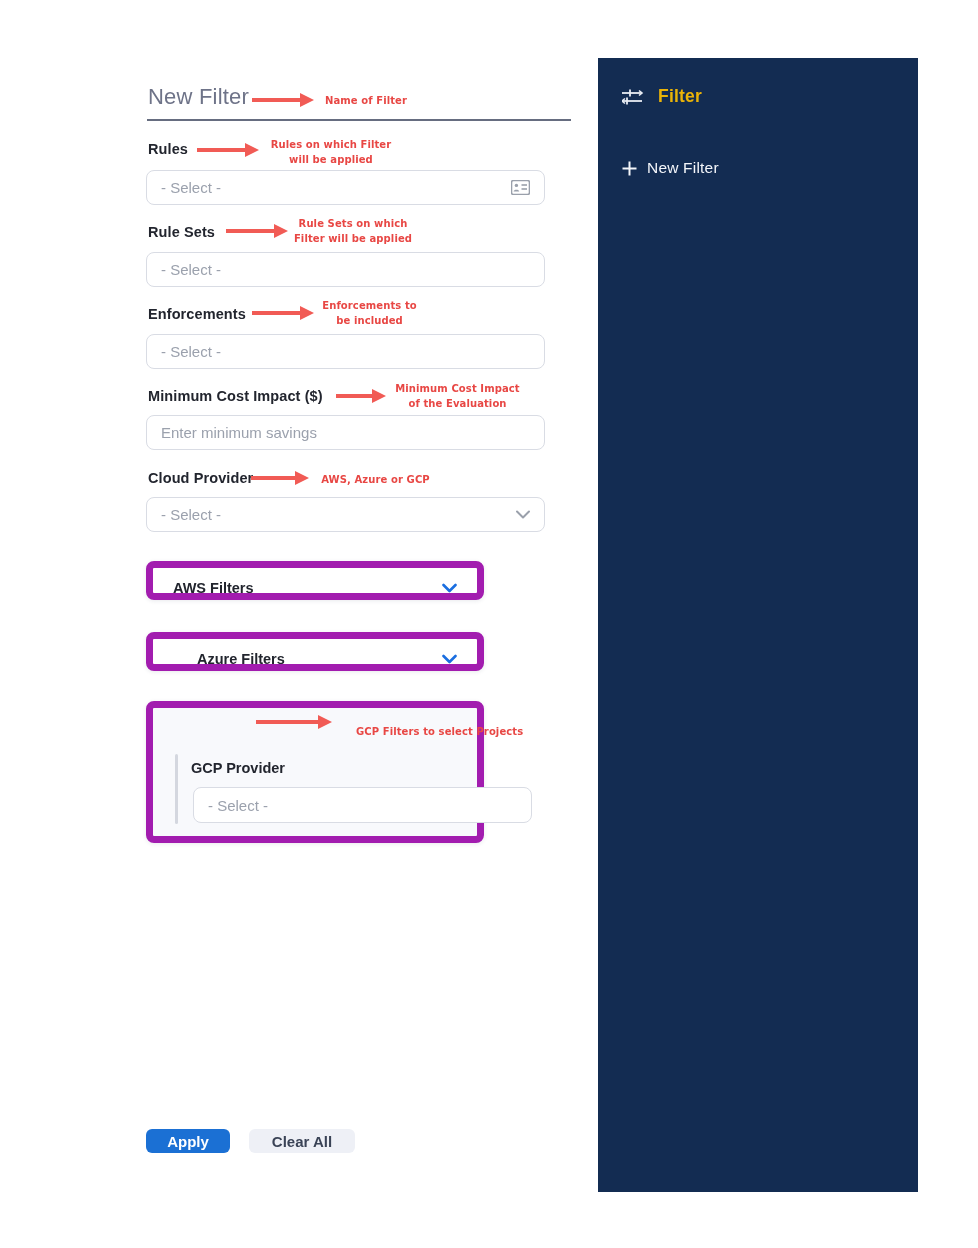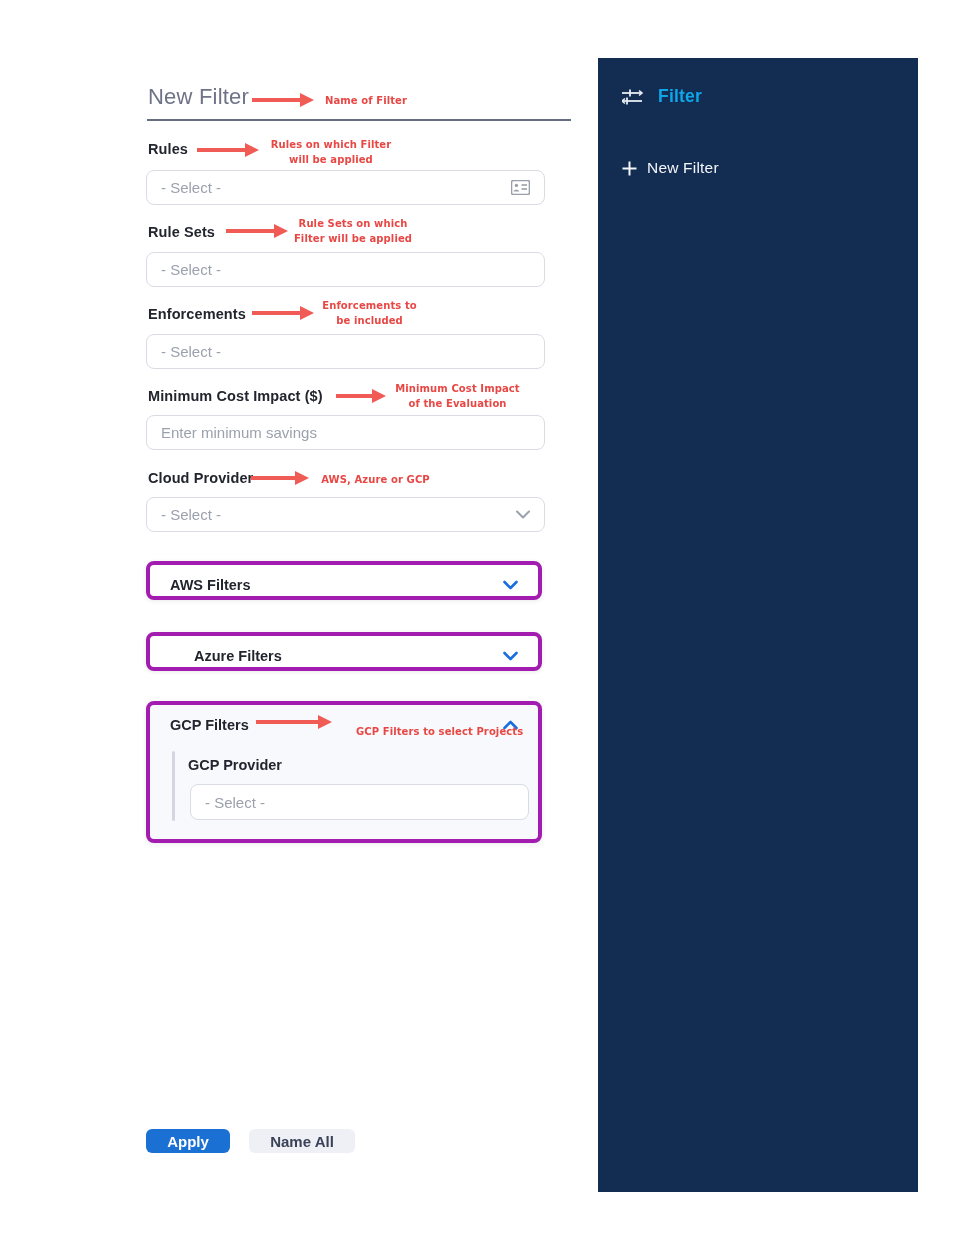--- a/index.html
+++ b/index.html
@@ -50,22 +50,22 @@
   .annotation {
     position: absolute;
     color: #e84744; font-weight: 700; font-size: 10px;
     line-height: 15px; text-align: center;
     letter-spacing: 0.1px;
     font-family: "DejaVu Sans", sans-serif;
   }
   .arrow { position: absolute; }
   
   .card {
-    position: absolute; left: 146px; width: 396px;
-    background: #ffffff; border: 4px solid #a21caf; border-radius: 8px;
+    position: absolute; left: 146px; width: 338px;
+    background: #ffffff; border: 7px solid #a21caf; border-radius: 8px;
     box-shadow: 0 1px 4px rgba(40,50,80,0.10);
   }
   .card-header {
     height: 39px; display: flex; align-items: center;
     padding: 0 20px; cursor: pointer;
   }
   .card-title {
     font-size: 14.5px; font-weight: 700; color: #22252e; flex: 1;
   }
   .card.gcp { background: #f8f9fc; }
@@ -97,21 +97,21 @@
   .sidebar {
     position: absolute; left: 598px; top: 58px;
     width: 320px; height: 1134px;
     background: #132c52;
   }
   .sidebar-header {
     display: flex; align-items: center; gap: 14px;
     padding: 28px 24px 0 24px;
   }
   .sidebar-title {
-    font-size: 17.5px; font-weight: 700; color: #0ea5e9;
+    font-size: 17.5px; font-weight: 700; color: #eab308;
     letter-spacing: 0.2px;
   }
   .sidebar-newfilter {
     display: flex; align-items: center; gap: 10px;
     margin: 46px 0 0 0; padding: 6px 24px;
     cursor: pointer;
   }
   .sidebar-newfilter-label {
     font-size: 15.5px; color: #f4f6fa; letter-spacing: 0.2px;
   }
@@ -222,44 +222,35 @@
       <span class="card-title">Azure Filters</span>
       <span class="icon">
         <svg width="15" height="10" viewBox="0 0 15 10">
           <polyline points="1.5,2 7.5,8 13.5,2" fill="none" stroke="#1a6ee0" stroke-width="2.6" stroke-linecap="round" stroke-linejoin="round"></polyline>
         </svg>
       </span>
     </div>
   </div>
 
   <div class="card gcp" style="top:701px; height:142px;">
-    <div class="card-header">
-      <span class="card-title" style="flex:none;">GCP Filters</span>
-      <span style="flex:1;"></span>
-      <span class="icon">
-        <svg width="15" height="10" viewBox="0 0 15 10">
-          <polyline points="1.5,8 7.5,2 13.5,8" fill="none" stroke="#1a6ee0" stroke-width="2.6" stroke-linecap="round" stroke-linejoin="round"></polyline>
-        </svg>
-      </span>
-    </div>
     <div class="gcp-rail"></div>
     <div class="gcp-project-label">GCP Provider</div>
     <div class="gcp-select">
       <span class="placeholder">- Select -</span>
     </div>
   </div>
 
   <svg class="arrow" style="left:256px; top:715px;" width="76" height="14" viewBox="0 0 76 14">
     <line x1="0" y1="7" x2="64" y2="7" stroke="#f15b55" stroke-width="4"></line>
     <polygon points="62,0 76,7 62,14" fill="#f15b55"></polygon>
   </svg>
   <div class="annotation" style="left:356px; top:716px; width:175px; text-align:left;margin-top:8px;">GCP Filters to select Projects</div>
 
   <button class="btn btn-apply">Apply</button>
-  <button class="btn btn-clear">Name All</button>
+  <button class="btn btn-clear">Clear All</button>
 
   <div class="sidebar">
     <div class="sidebar-header">
       <span class="icon">
         <svg width="22" height="18" viewBox="0 0 22 18">
           <line x1="0" y1="5" x2="20" y2="5" stroke="#e8ecf3" stroke-width="1.8"></line>
           <line x1="8" y1="1.5" x2="8" y2="8.5" stroke="#e8ecf3" stroke-width="1.8"></line>
           <polyline points="17,2.5 20,5 17,7.5" fill="none" stroke="#e8ecf3" stroke-width="1.6"></polyline>
           <line x1="0" y1="13" x2="20" y2="13" stroke="#e8ecf3" stroke-width="1.8"></line>
           <line x1="5" y1="9.5" x2="5" y2="16.5" stroke="#e8ecf3" stroke-width="1.8"></line>

